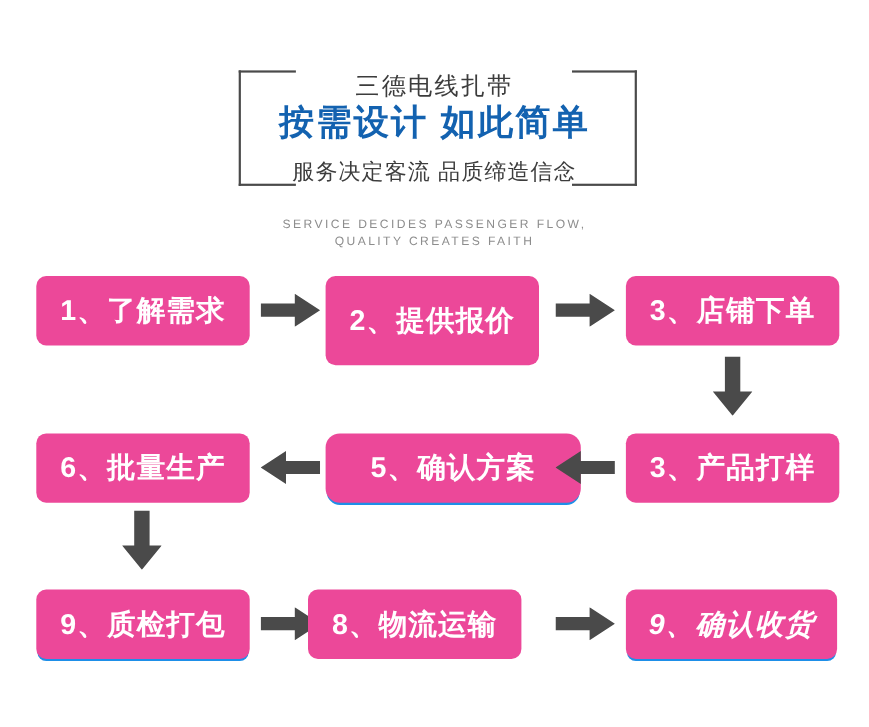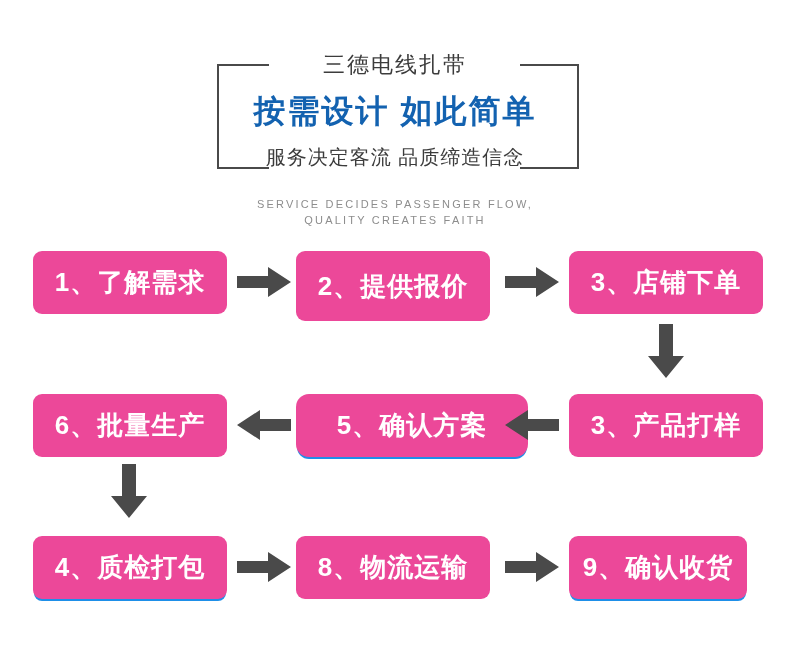--- a/index.html
+++ b/index.html
@@ -43,21 +43,21 @@
     top: 64px;
     width: 59px;
     height: 105px;
     border-width: 2px 2px 2px 0;
     border-left: 0;
   }
 
   #title-cn {
     position: absolute;
     left: 0;
-    top: 51px;
+    top: 64px;
     width: 790px;
     text-align: center;
     font-size: 22px;
     line-height: 28px;
     letter-spacing: 2px;
     color: #3c3c3c;
     font-weight: normal;
   }
 
   #headline {
@@ -154,21 +154,21 @@
 <div id="flow">
 
   <div class="step-box" style="left:33px;  top:19px;  width:194px; height:63px;">1、了解需求</div>
 
   <div class="arrow" style="left:237px; top:35px;">
     <svg width="54" height="30" viewBox="0 0 54 30" aria-hidden="true">
       <path d="M0 9 L31 9 L31 0 L54 15 L31 30 L31 21 L0 21 Z" fill="#4a4a4a"></path>
     </svg>
   </div>
 
-  <div class="step-box" style="left:296px; top:19px;  width:194px; height:70px;">2、提供报价</div>
+  <div class="step-box" style="left:296px; top:19px;  width:194px; height:81px;">2、提供报价</div>
 
   <div class="arrow" style="left:505px; top:35px;">
     <svg width="54" height="30" viewBox="0 0 54 30" aria-hidden="true">
       <path d="M0 9 L31 9 L31 0 L54 15 L31 30 L31 21 L0 21 Z" fill="#4a4a4a"></path>
     </svg>
   </div>
 
   <div class="step-box" style="left:569px; top:19px;  width:194px; height:63px;">3、店铺下单</div>
 
   <div class="arrow" style="left:648px; top:92px;">
@@ -194,31 +194,31 @@
   </div>
 
   <div class="step-box" style="left:569px; top:162px; width:194px; height:63px;">3、产品打样</div>
 
   <div class="arrow" style="left:111px; top:232px;">
     <svg width="36" height="54" viewBox="0 0 36 54" aria-hidden="true">
       <path d="M11 0 L25 0 L25 32 L36 32 L18 54 L0 32 L11 32 Z" fill="#4a4a4a"></path>
     </svg>
   </div>
 
-  <div class="step-box highlight" style="left:33px;  top:304px; width:194px; height:63px;">4、质检打包</div>
+  <div class="step-box highlight" style="left:33px;  top:304px; width:194px; height:63px;">9、质检打包</div>
 
   <div class="arrow" style="left:237px; top:320px;">
     <svg width="54" height="30" viewBox="0 0 54 30" aria-hidden="true">
       <path d="M0 9 L31 9 L31 0 L54 15 L31 30 L31 21 L0 21 Z" fill="#4a4a4a"></path>
     </svg>
   </div>
 
-  <div class="step-box" style="left:296px; top:304px; width:194px; height:63px;">8、物流运输</div>
+  <div class="step-box" style="left:280px; top:304px; width:194px; height:63px;">8、物流运输</div>
 
   <div class="arrow" style="left:505px; top:320px;">
     <svg width="54" height="30" viewBox="0 0 54 30" aria-hidden="true">
       <path d="M0 9 L31 9 L31 0 L54 15 L31 30 L31 21 L0 21 Z" fill="#4a4a4a"></path>
     </svg>
   </div>
 
-  <div class="step-box highlight" style="left:569px; top:304px; width:178px; height:63px;">9、确认收货</div>
+  <div class="step-box highlight" style="left:569px; top:304px; width:192px; height:63px;font-style:italic;">9、确认收货</div>
 
 </div>
 
 </body></html>

